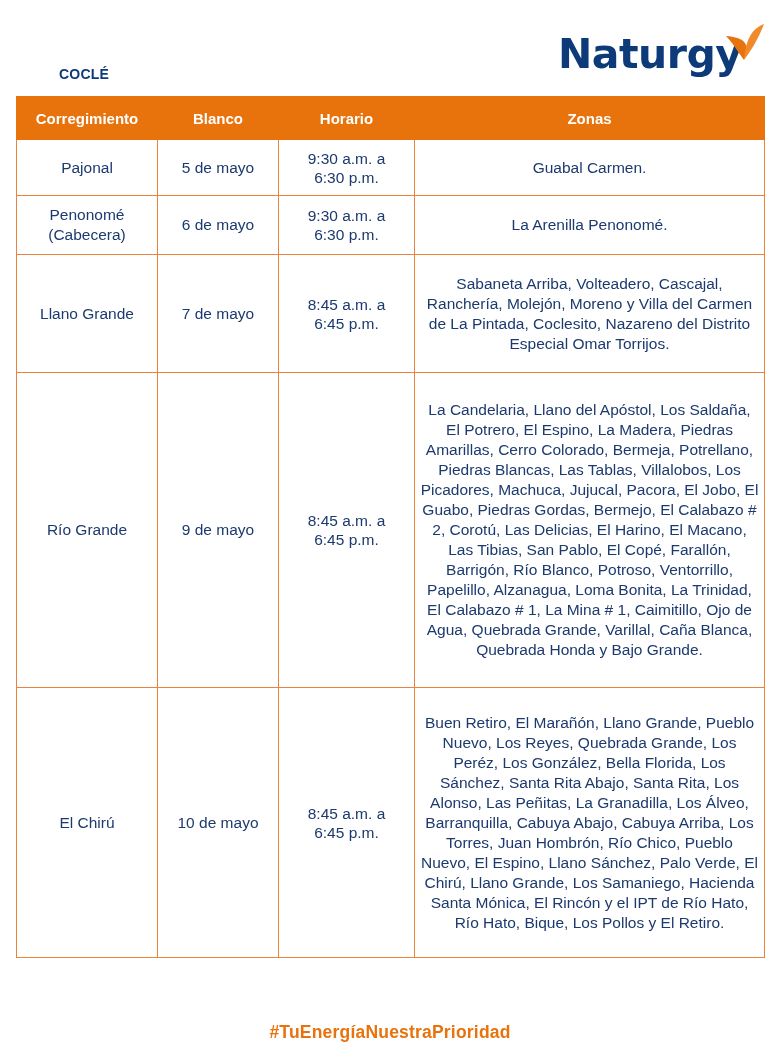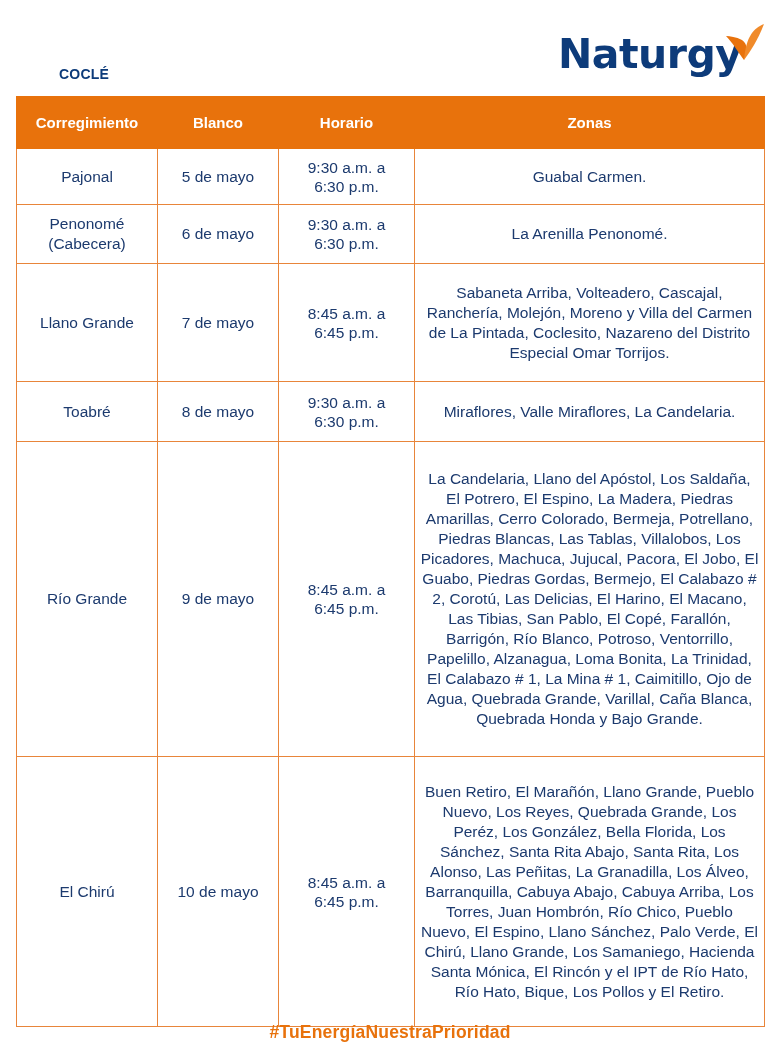--- a/index.html
+++ b/index.html
@@ -25,21 +25,21 @@
     border-collapse: collapse; table-layout: fixed;
   }
   table.schedule col.c1 { width: 141px; }
   table.schedule col.c2 { width: 121px; }
   table.schedule col.c3 { width: 136px; }
   table.schedule col.c4 { width: 350px; }
 
   table.schedule th {
     background: #e8720c; color: #ffffff; font-weight: bold; font-size: 15px;
     height: 43px; text-align: center; vertical-align: middle;
-    border: 1.5px solid #e8720c; padding: 17px 4px;
+    border: 1.5px solid #e8720c; padding: 8px 4px;
   }
   table.schedule td {
     border: 1.5px solid #e8853a; text-align: center; vertical-align: middle;
     font-size: 15.5px; line-height: 20px; color: #1c3a6e; padding: 0 6px;
   }
   table.schedule td.zonas { padding: 0 5px; font-size: 15.5px; line-height: 20px; }
   .hours span { display: block; line-height: 19px; }
 
   .hashtag {
     position: absolute; left: 0; width: 780px; top: 1022px; text-align: center;
@@ -97,29 +97,20 @@
     </tr>
     <tr style="height:118px">
       <td>Llano Grande</td>
       <td>7 de mayo</td>
       <td class="hours">
         <span>8:45 a.m. a</span>
         <span>6:45 p.m.</span>
       </td>
       <td class="zonas">Sabaneta Arriba, Volteadero, Cascajal, Ranchería, Molejón, Moreno y Villa del Carmen de La Pintada, Coclesito, Nazareno del Distrito Especial Omar Torrijos.</td>
     </tr>
-    <tr style="height:60px">
-      <td>Toabré</td>
-      <td>8 de mayo</td>
-      <td class="hours">
-        <span>9:30 a.m. a</span>
-        <span>6:30 p.m.</span>
-      </td>
-      <td class="zonas">Miraflores, Valle Miraflores, La Candelaria.</td>
-    </tr>
     <tr style="height:315px">
       <td>Río Grande</td>
       <td>9 de mayo</td>
       <td class="hours">
         <span>8:45 a.m. a</span>
         <span>6:45 p.m.</span>
       </td>
       <td class="zonas">La Candelaria, Llano del Apóstol, Los Saldaña, El Potrero, El Espino, La Madera, Piedras Amarillas, Cerro Colorado, Bermeja, Potrellano, Piedras Blancas, Las Tablas, Villalobos, Los Picadores, Machuca, Jujucal, Pacora, El Jobo, El Guabo, Piedras Gordas, Bermejo, El Calabazo # 2, Corotú, Las Delicias, El Harino, El Macano, Las Tibias, San Pablo, El Copé, Farallón, Barrigón, Río Blanco, Potroso, Ventorrillo, Papelillo, Alzanagua, Loma Bonita, La Trinidad, El Calabazo # 1, La Mina # 1, Caimitillo, Ojo de Agua, Quebrada Grande, Varillal, Caña Blanca, Quebrada Honda y Bajo Grande.</td>
     </tr>
     <tr style="height:270px">

